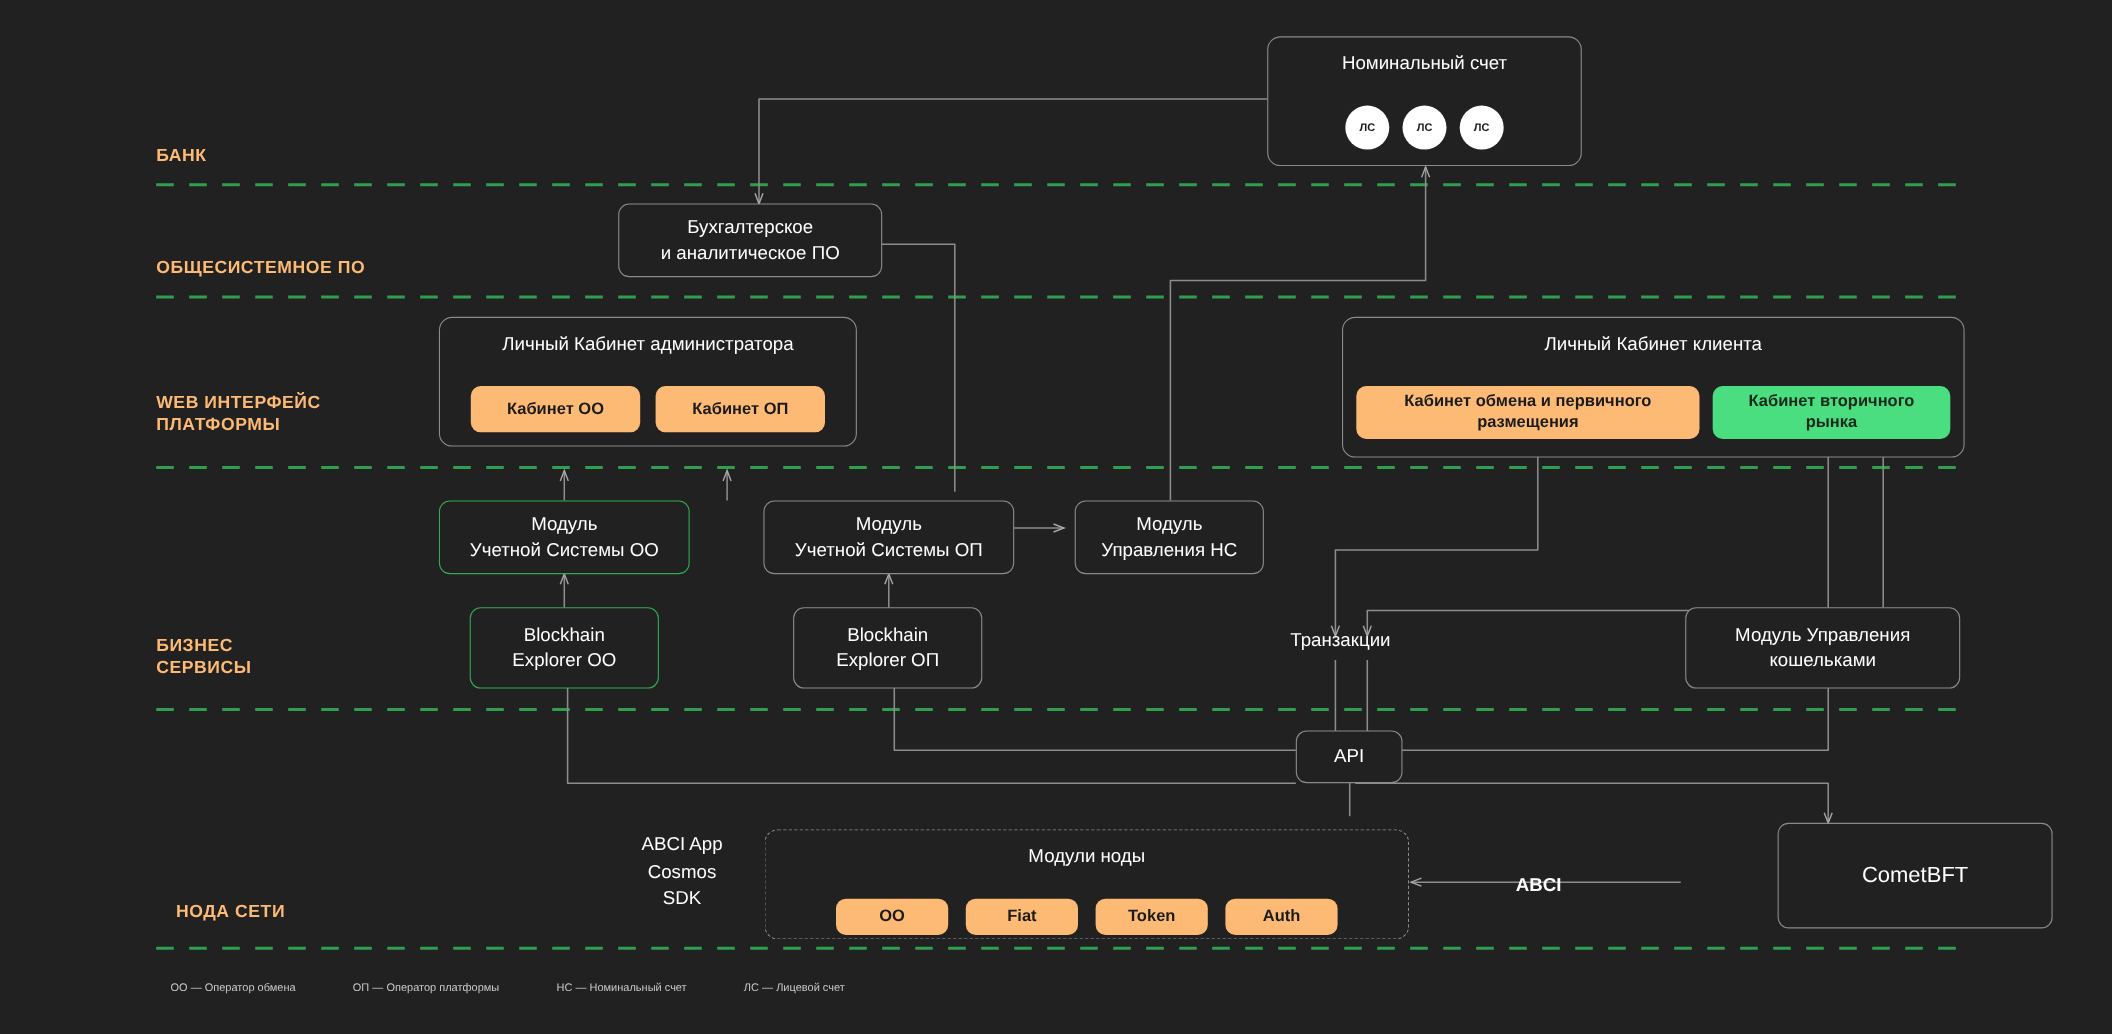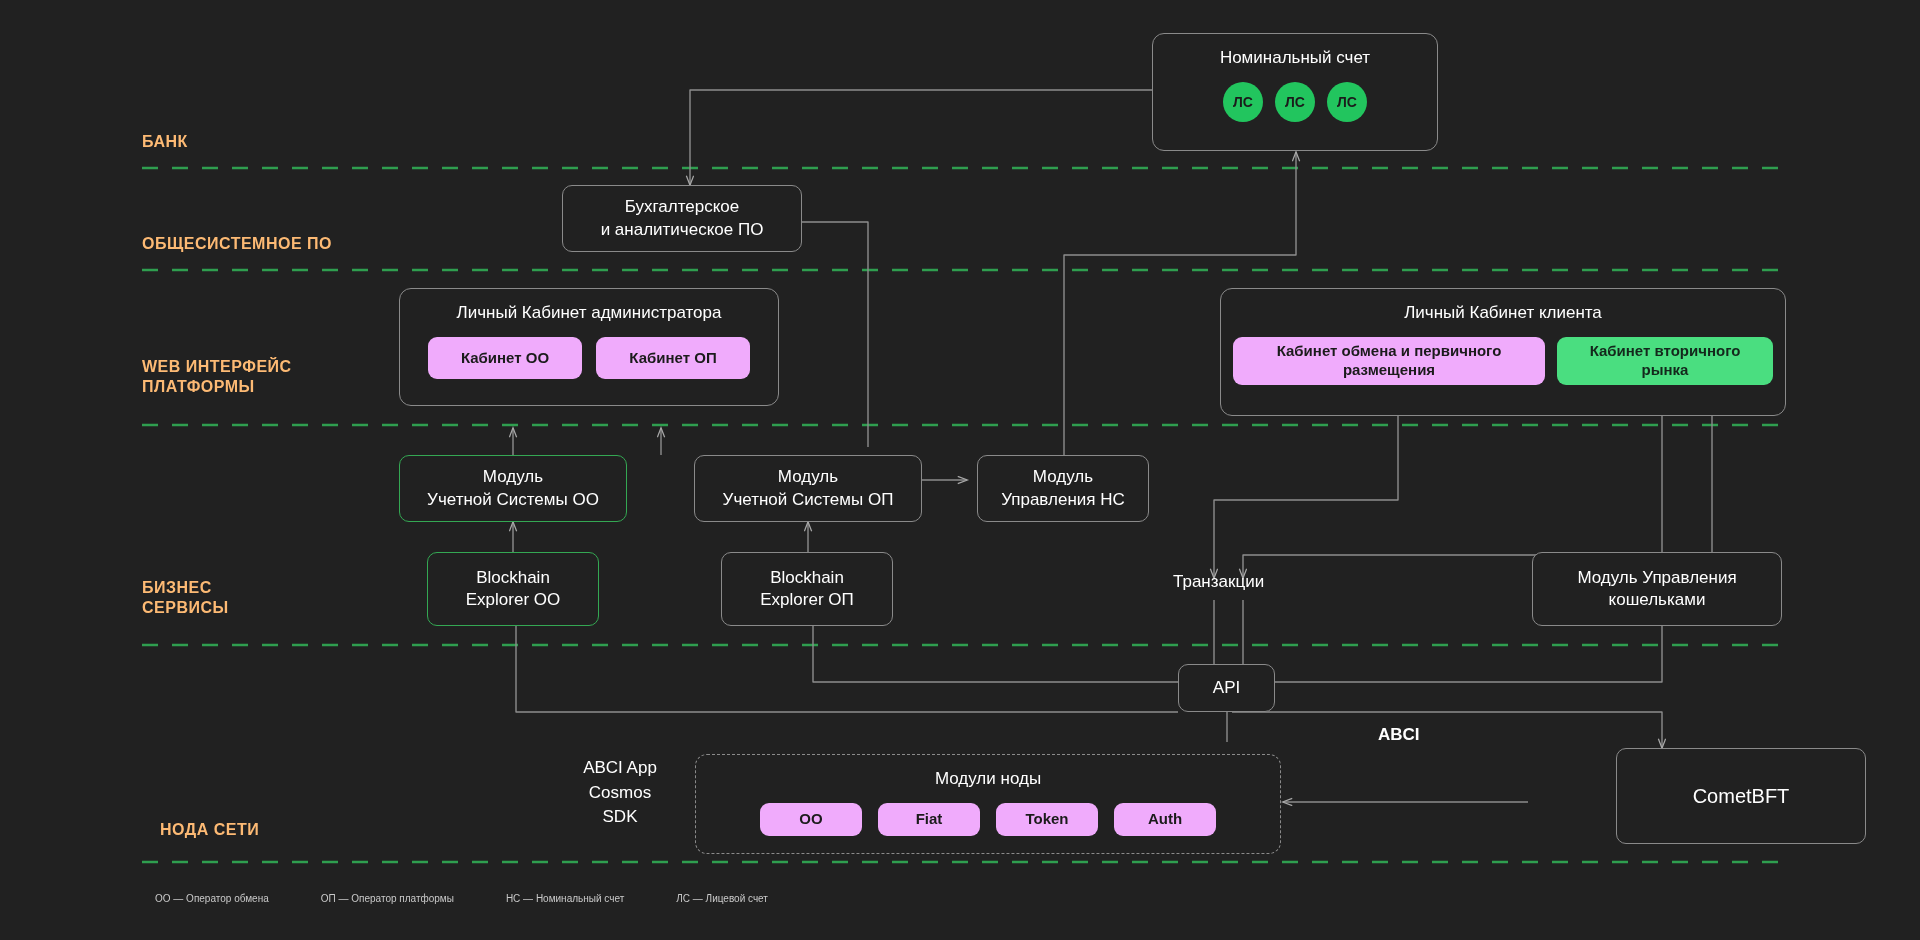--- a/index.html
+++ b/index.html
@@ -49,21 +49,21 @@
     text-align: center;
     font-size: 17px;
     line-height: 1.3;
     padding: 6px 10px;
   }
   .node.accent-border {
     border-color: #34a853;
   }
   .pill {
     box-sizing: border-box;
-    background: #f0abfc;
+    background: #fdba74;
     color: #1b1b1b;
     font-weight: bold;
     border-radius: 9px;
     display: flex;
     align-items: center;
     justify-content: center;
     text-align: center;
     font-size: 15px;
     line-height: 1.25;
     padding: 6px 10px;
@@ -86,34 +86,34 @@
   }
   .container-box {
     position: absolute;
     box-sizing: border-box;
     border: 1px solid #8a8a8a;
     border-radius: 12px;
     background: #212121;
     display: flex;
     flex-direction: column;
     align-items: center;
-    gap: 14px;
+    gap: 28px;
     padding: 14px 8px;
   }
   .container-box.dashed {
     border-style: dashed;
   }
   .circle {
     width: 40px;
     height: 40px;
     border-radius: 50%;
-    background: #22c55e;
+    background: #ffffff;
     color: #1b1b1b;
     font-weight: bold;
-    font-size: 14px;
+    font-size: 10px;
     display: flex;
     align-items: center;
     justify-content: center;
   }
   .plain-label {
     position: absolute;
     color: #ffffff;
     font-size: 17px;
     white-space: nowrap;
   }
@@ -274,21 +274,21 @@
   <div class="container-box dashed" style="left:695px; top:754px; width:586px; height:100px;">
     <div class="group-title">Модули ноды</div>
     <div class="pill-row" style="gap:16px;">
       <div class="pill" style="width:102px; height:33px;">OO</div>
       <div class="pill" style="width:102px; height:33px;">Fiat</div>
       <div class="pill" style="width:102px; height:33px;">Token</div>
       <div class="pill" style="width:102px; height:33px;">Auth</div>
     </div>
   </div>
 
-  <div class="edge-label" style="left:1378px; top:725px;">ABCI</div>
+  <div class="edge-label" style="left:1378px; top:795px;">ABCI</div>
 
   <div class="node" style="left:1616px; top:748px; width:250px; height:96px; font-size:20px;">CometBFT</div>
 
   <div class="legend" style="left:142px; top:893px;">
     <span>ОО — Оператор обмена</span>
     <span>ОП — Оператор платформы</span>
     <span>НС — Номинальный счет</span>
     <span>ЛС — Лицевой счет</span>
   </div>
 

